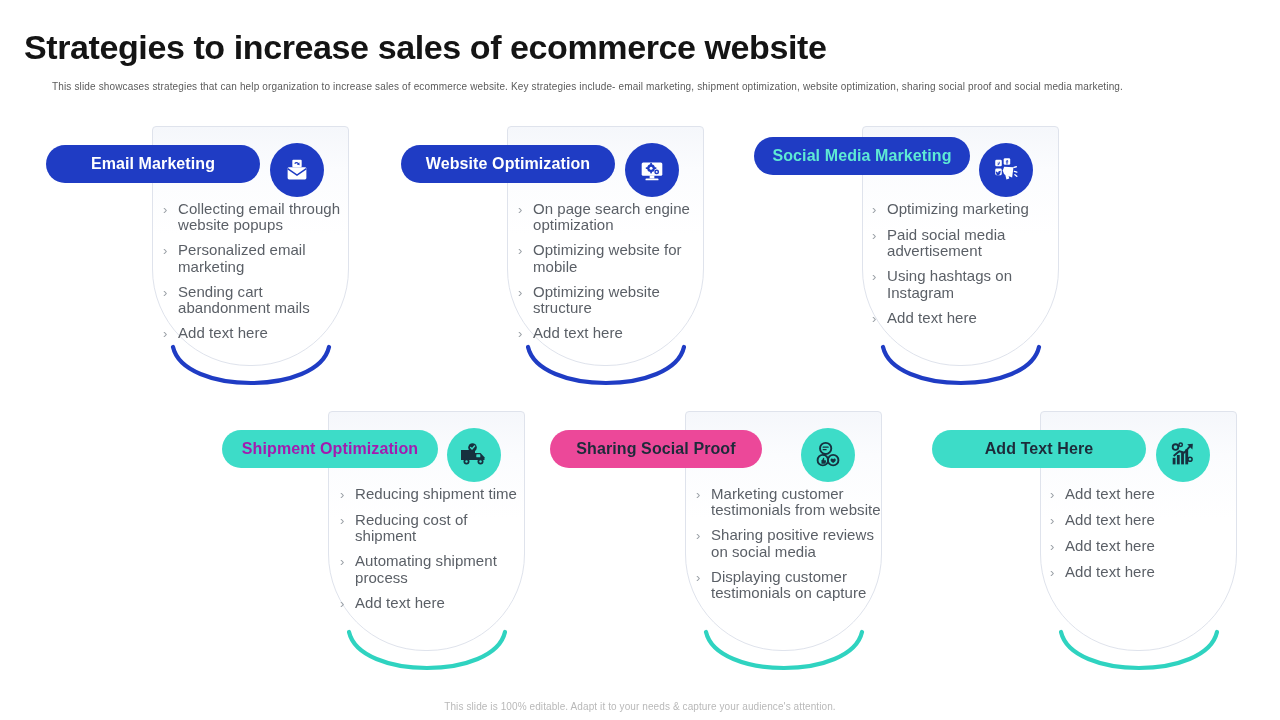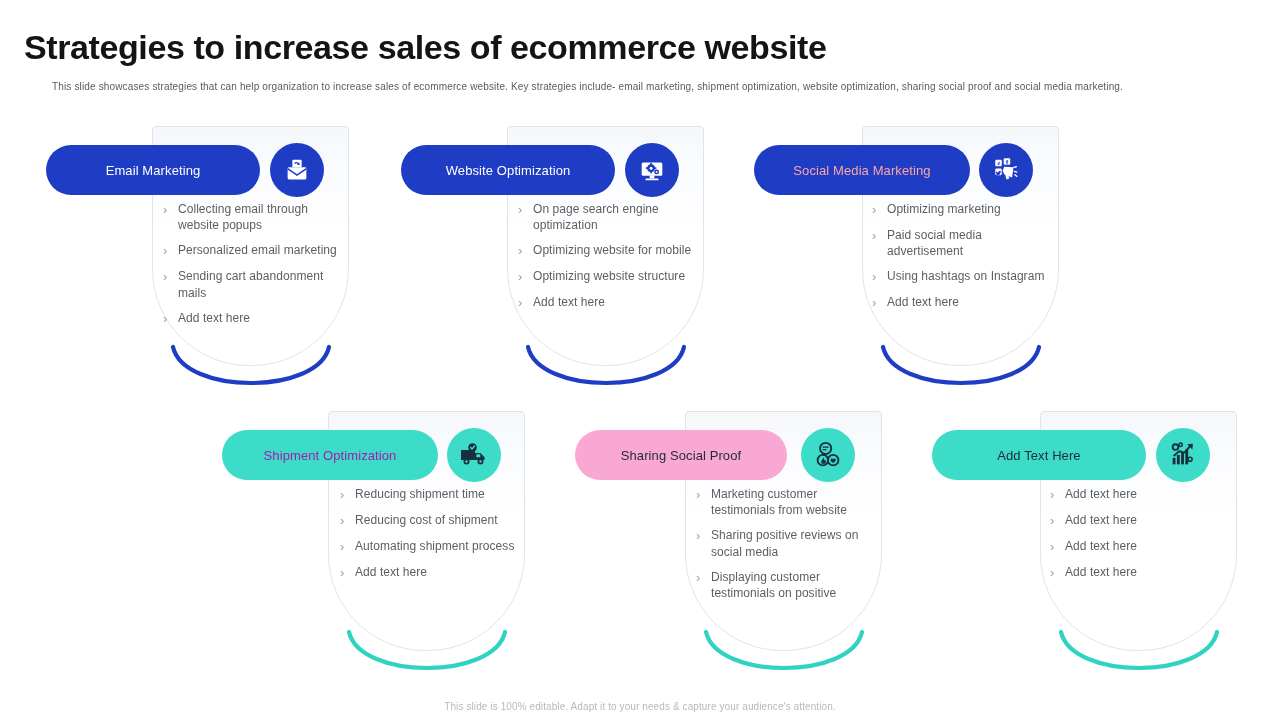--- a/index.html
+++ b/index.html
@@ -32,40 +32,40 @@
     border:1px solid #dfe3ec;
     border-top-left-radius:4px;border-top-right-radius:4px;
     border-bottom-left-radius:97px;border-bottom-right-radius:97px;
     background:linear-gradient(180deg,#f5f7fb 0%,#fbfcfe 18%,#ffffff 45%);
     box-sizing:border-box;
   }
   .arc{position:absolute;left:18px;top:215px;width:162px;height:60px;overflow:hidden;pointer-events:none;}
   .arc svg{display:block;}
 
   .pill{
-    position:absolute;height:50px;border-radius:25px;
+    position:absolute;height:38px;border-radius:25px;
     display:flex;align-items:center;justify-content:center;
-    font-size:13px;font-weight:normal;letter-spacing:0.1px;white-space:nowrap;
+    font-size:16px;font-weight:bold;letter-spacing:0.1px;white-space:nowrap;
     box-sizing:border-box;padding:0 20px;
   }
   .iconcircle{
     position:absolute;width:54px;height:54px;border-radius:50%;
     display:flex;align-items:center;justify-content:center;
   }
   .iconcircle svg{display:block;}
 
   
   .bullets{position:absolute;}
   .bullet{display:flex;align-items:flex-start;margin-bottom:9px;}
   .chev{
     width:15px;flex:none;color:#9aa0a6;font-size:13px;line-height:17px;
     text-align:left;
   }
   .btext{
-    color:#5a5f66;font-size:12px;line-height:16.2px;letter-spacing:0.05px;
+    color:#5a5f66;font-size:15px;line-height:16.2px;letter-spacing:0.05px;
   }
 </style>
 </head>
 <body>
 
 <div class="slide">
 
   <div class="title">Strategies to increase sales of ecommerce website</div>
   <div class="subtitle">This slide showcases strategies that can help organization to increase sales of ecommerce website. Key strategies include- email marketing, shipment optimization, website optimization, sharing social proof and social media marketing.</div>
 
@@ -154,21 +154,21 @@
         </div>
       </div>
       <div class="card blue" style="left: 862px; top: 126px;">
         <div class="shield"></div>
         <div class="arc">
           <svg width="162" height="60" viewBox="0 0 162 60">
             <path d="M3 6 C 14 54, 148 54, 159 6" fill="none" stroke="#1f3cc4" stroke-width="4.2" stroke-linecap="round"></path>
           </svg>
         </div>
       </div>
-      <div class="pill" style="position: absolute; left: 754px; top: 145px; width: 216px; background: rgb(31, 60, 196); color: #fca5a5;">
+      <div class="pill" style="position: absolute; left: 754px; top: 137px; width: 216px; background: rgb(31, 60, 196); color: #5eead4;">
         <span>Social Media Marketing</span>
       </div>
       <div class="iconcircle" style="left: 979px; top: 143px; background: rgb(31, 60, 196);">
         <svg width="30" height="30" viewBox="0 0 32 32">
           <rect x="4.5" y="5" width="7" height="7" rx="1.4" fill="#ffffff"></rect>
           <path d="M8.8 7.2v2.1c0 .6-.5 1-1 1M7.1 10.3a.9.9 0 1 0 0-1.8" fill="none" stroke="#1f3cc4" stroke-width="0.9"></path>
           <rect x="13.5" y="3.5" width="7" height="7" rx="1.4" fill="#ffffff"></rect>
           <path d="M17.9 5.3h-.8c-.4 0-.6.2-.6.6v.9h-.7v1h.7v2.4h1.1V7.8h.8l.1-1h-.9v-.7c0-.2.1-.3.3-.3h.6z" fill="#1f3cc4"></path>
           <rect x="4.5" y="14.5" width="7" height="7" rx="1.4" fill="#ffffff"></rect>
           <path d="M9.8 16.8c-.3.1-.5.2-.8.2a1.3 1.3 0 0 0-1.2 1.3v.4c-1 0-1.8-.5-2.4-1.3 0 0-1 2.2 1.2 3.2-.5.3-1 .5-1.6.5 2.4 1.3 5.2 0 5.2-3v-.3c.2-.2.4-.4.6-.7z" fill="#1f3cc4"></path>
@@ -238,21 +238,21 @@
         </div>
       </div>
       <div class="card teal" style="left: 685px; top: 411px;">
         <div class="shield"></div>
         <div class="arc">
           <svg width="162" height="60" viewBox="0 0 162 60">
             <path d="M3 6 C 14 54, 148 54, 159 6" fill="none" stroke="#2fd3c0" stroke-width="4.2" stroke-linecap="round"></path>
           </svg>
         </div>
       </div>
-      <div class="pill" style="position: absolute; left: 575px; top: 430px; width: 212px; background: #f9a8d4; color: rgb(29, 43, 58);">
+      <div class="pill" style="position: absolute; left: 550px; top: 430px; width: 212px; background: #ec4899; color: rgb(29, 43, 58);">
         <span>Sharing Social Proof</span>
       </div>
       <div class="iconcircle" style="left: 801px; top: 428px; background: rgb(61, 220, 200);">
         <svg width="30" height="30" viewBox="0 0 32 32">
           <circle cx="13.5" cy="9" r="6" fill="none" stroke="#17303f" stroke-width="2"></circle>
           <path d="M12 13.5 L11 17 L14.5 14.6Z" fill="#17303f"></path>
           <rect x="10.2" y="7" width="6.6" height="1.3" rx="0.6" fill="#17303f"></rect>
           <rect x="10.2" y="9.7" width="4.4" height="1.3" rx="0.6" fill="#17303f"></rect>
           <circle cx="10.5" cy="21.5" r="5.6" fill="none" stroke="#17303f" stroke-width="2"></circle>
           <path d="M9 22.2v3h3.6c.5 0 .8-.3.9-.8l.4-2c.1-.5-.2-.9-.7-.9h-1.4l.2-1.3c.1-.6-.2-1.1-.7-1.2-.3 0-.5.1-.6.4l-.9 1.9h-.8z" fill="#17303f"></path>
@@ -264,21 +264,21 @@
         <div class="bullet">
           <span class="chev">›</span>
           <span class="btext">Marketing customer testimonials from website</span>
         </div>
         <div class="bullet">
           <span class="chev">›</span>
           <span class="btext">Sharing positive reviews on social media</span>
         </div>
         <div class="bullet">
           <span class="chev">›</span>
-          <span class="btext">Displaying customer testimonials on positive</span>
+          <span class="btext">Displaying customer testimonials on capture</span>
         </div>
       </div>
       <div class="card teal" style="left: 1040px; top: 411px;">
         <div class="shield"></div>
         <div class="arc">
           <svg width="162" height="60" viewBox="0 0 162 60">
             <path d="M3 6 C 14 54, 148 54, 159 6" fill="none" stroke="#2fd3c0" stroke-width="4.2" stroke-linecap="round"></path>
           </svg>
         </div>
       </div>

